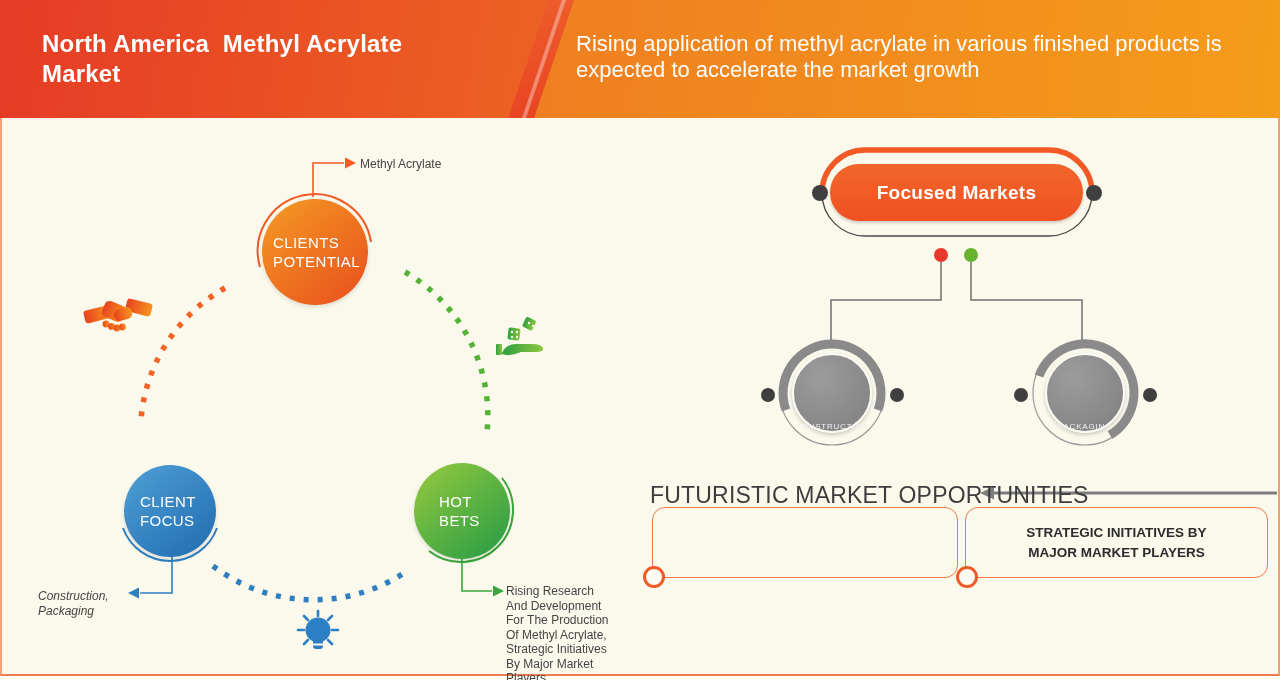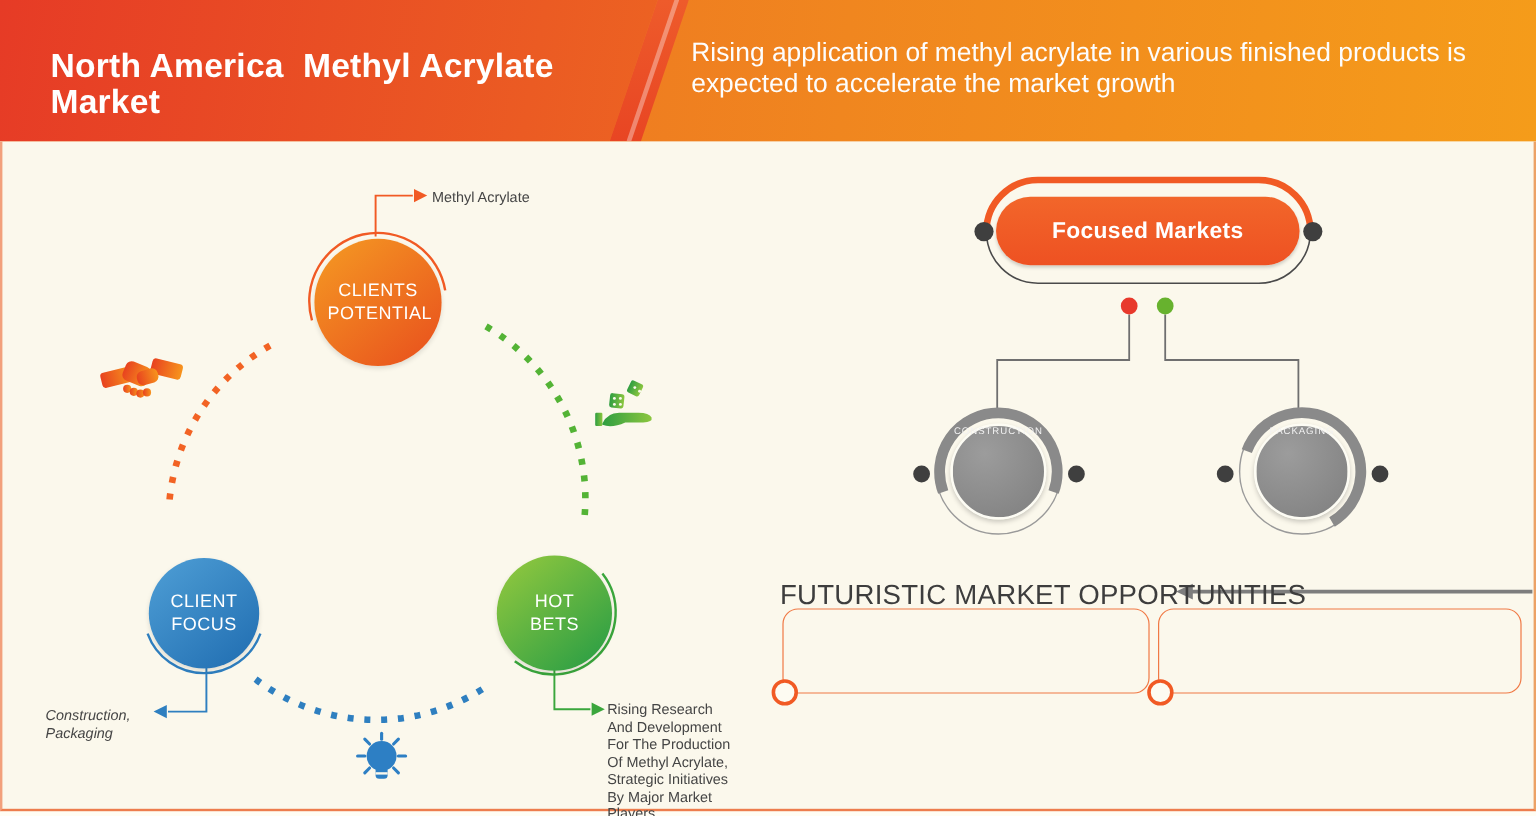--- a/index.html
+++ b/index.html
@@ -9,32 +9,32 @@
   
   .header { position:absolute; left:0; top:0; width:1280px; height:118px;
             background:linear-gradient(95deg,#ec6424 0%,#f0861f 55%,#f59c1a 100%); overflow:hidden; }
   .header-left { position:absolute; inset:0;
             background:linear-gradient(100deg,#e63b26 0%,#f07b20 70%,#f69120 100%);
             clip-path:polygon(0 0, 548px 0, 508px 118px, 0 118px); }
   .header-stripe { position:absolute; inset:0; background:linear-gradient(180deg,#ee5b2b,#e84523);
             clip-path:polygon(548px 0, 574px 0, 534px 118px, 508px 118px); }
   .header-stripe2 { position:absolute; inset:0; background:rgba(255,255,255,0.35);
             clip-path:polygon(562px 0, 566px 0, 526px 118px, 522px 118px); }
-  .hdr-title { position:absolute; left:42px; top:40px; color:#ffffff; font-size:28px; font-weight:bold; line-height:30px; letter-spacing:0.2px; }
+  .hdr-title { position:absolute; left:42px; top:29px; color:#ffffff; font-size:24px; font-weight:bold; line-height:30px; letter-spacing:0.2px; }
   .hdr-line { display:block; white-space:pre; }
   .hdr-sub { position:absolute; left:576px; top:31px; width:690px; color:#fdfdfd; font-size:22px; line-height:26px; font-weight:normal; }
 
   
   .content { position:absolute; left:0; top:118px; width:1280px; height:558px; background:#fbf8ec;
              border-left:2px solid #f2a07c; border-right:2px solid #eca266; border-bottom:2px solid #ed7d4e; }
   .overlay-svg { position:absolute; left:0; top:0; width:1280px; height:680px; z-index:1; }
 
   
   .node { position:absolute; border-radius:50%; display:flex; align-items:center; justify-content:center;
-          color:#fff; text-align:center; z-index:2; box-shadow:0 2px 4px rgba(0,0,0,0.12); }
+          color:#fff; z-index:2; box-shadow:0 2px 4px rgba(0,0,0,0.12); }
   .node .lbl { font-size:15px; line-height:19px; letter-spacing:0.4px; font-weight:500; }
   .node-potential { left:262px; top:199px; width:106px; height:106px; background:linear-gradient(140deg,#f59b23,#e84e1d); }
   .node-potential .lbl { width:84px; }
   .node-focus { left:124px; top:465px; width:92px; height:92px; background:linear-gradient(140deg,#4f9fd6,#1f6cb0); }
   .node-focus .lbl { width:60px; }
   .node-hotbets { left:414px; top:463px; width:96px; height:96px; background:linear-gradient(140deg,#97ca3e,#239b45); }
   .node-hotbets .lbl { width:46px; }
 
   
   .callout { position:absolute; color:#454545; font-size:12px; line-height:14.5px; z-index:3; }
@@ -44,21 +44,21 @@
 
   
   .pill { position:absolute; left:830px; top:164px; width:253px; height:57px; border-radius:29px;
           background:linear-gradient(180deg,#f2662a,#ee5122); display:flex; align-items:center; justify-content:center;
           z-index:2; box-shadow:0 2px 3px rgba(0,0,0,0.18); }
   .pill .txt { color:#fff; font-size:19px; font-weight:bold; letter-spacing:0.3px; }
 
   
   .gnode { position:absolute; width:80px; height:80px; border-radius:50%;
            background:radial-gradient(circle at 35% 30%, #9c9c9c, #7e7e7e);
-           display:flex; align-items:flex-start; justify-content:center; z-index:2;
+           display:flex; align-items:flex-end; justify-content:center; z-index:2;
            box-shadow:0 2px 4px rgba(0,0,0,0.2); border:2px solid #fdfcf4; }
   .gnode .lbl { color:#f2f2f2; font-size:8px; letter-spacing:0.8px; font-weight:normal; }
   .gnode-construction { left:792px; top:353px; }
   .gnode-packaging { left:1045px; top:353px; }
 
   
   .opp-heading { position:absolute; left:650px; top:482px; font-size:23px; color:#3d3d3d; letter-spacing:0.2px; z-index:3; }
   .opp-box { position:absolute; top:507px; height:71px; border:1.6px solid #f07945; border-radius:13px;
              display:flex; align-items:center; justify-content:center; z-index:2; }
   .opp-box .txt { font-size:13.5px; font-weight:bold; color:#2c2c2c; text-align:center; line-height:20px; }
@@ -199,16 +199,17 @@
   </div>
   <div class="gnode gnode-packaging">
     <span class="lbl">PACKAGING</span>
   </div>
 
   <div class="opp-heading">FUTURISTIC MARKET OPPORTUNITIES</div>
   <div class="opp-box opp-box-1">
     <span class="opp-ring"></span>
   </div>
   <div class="opp-box opp-box-2">
+    <span class="txt">STRATEGIC INITIATIVES BY MAJOR MARKET PLAYERS</span>
     <span class="opp-ring"></span>
   </div>
 
 </div>
 
 </body></html>

